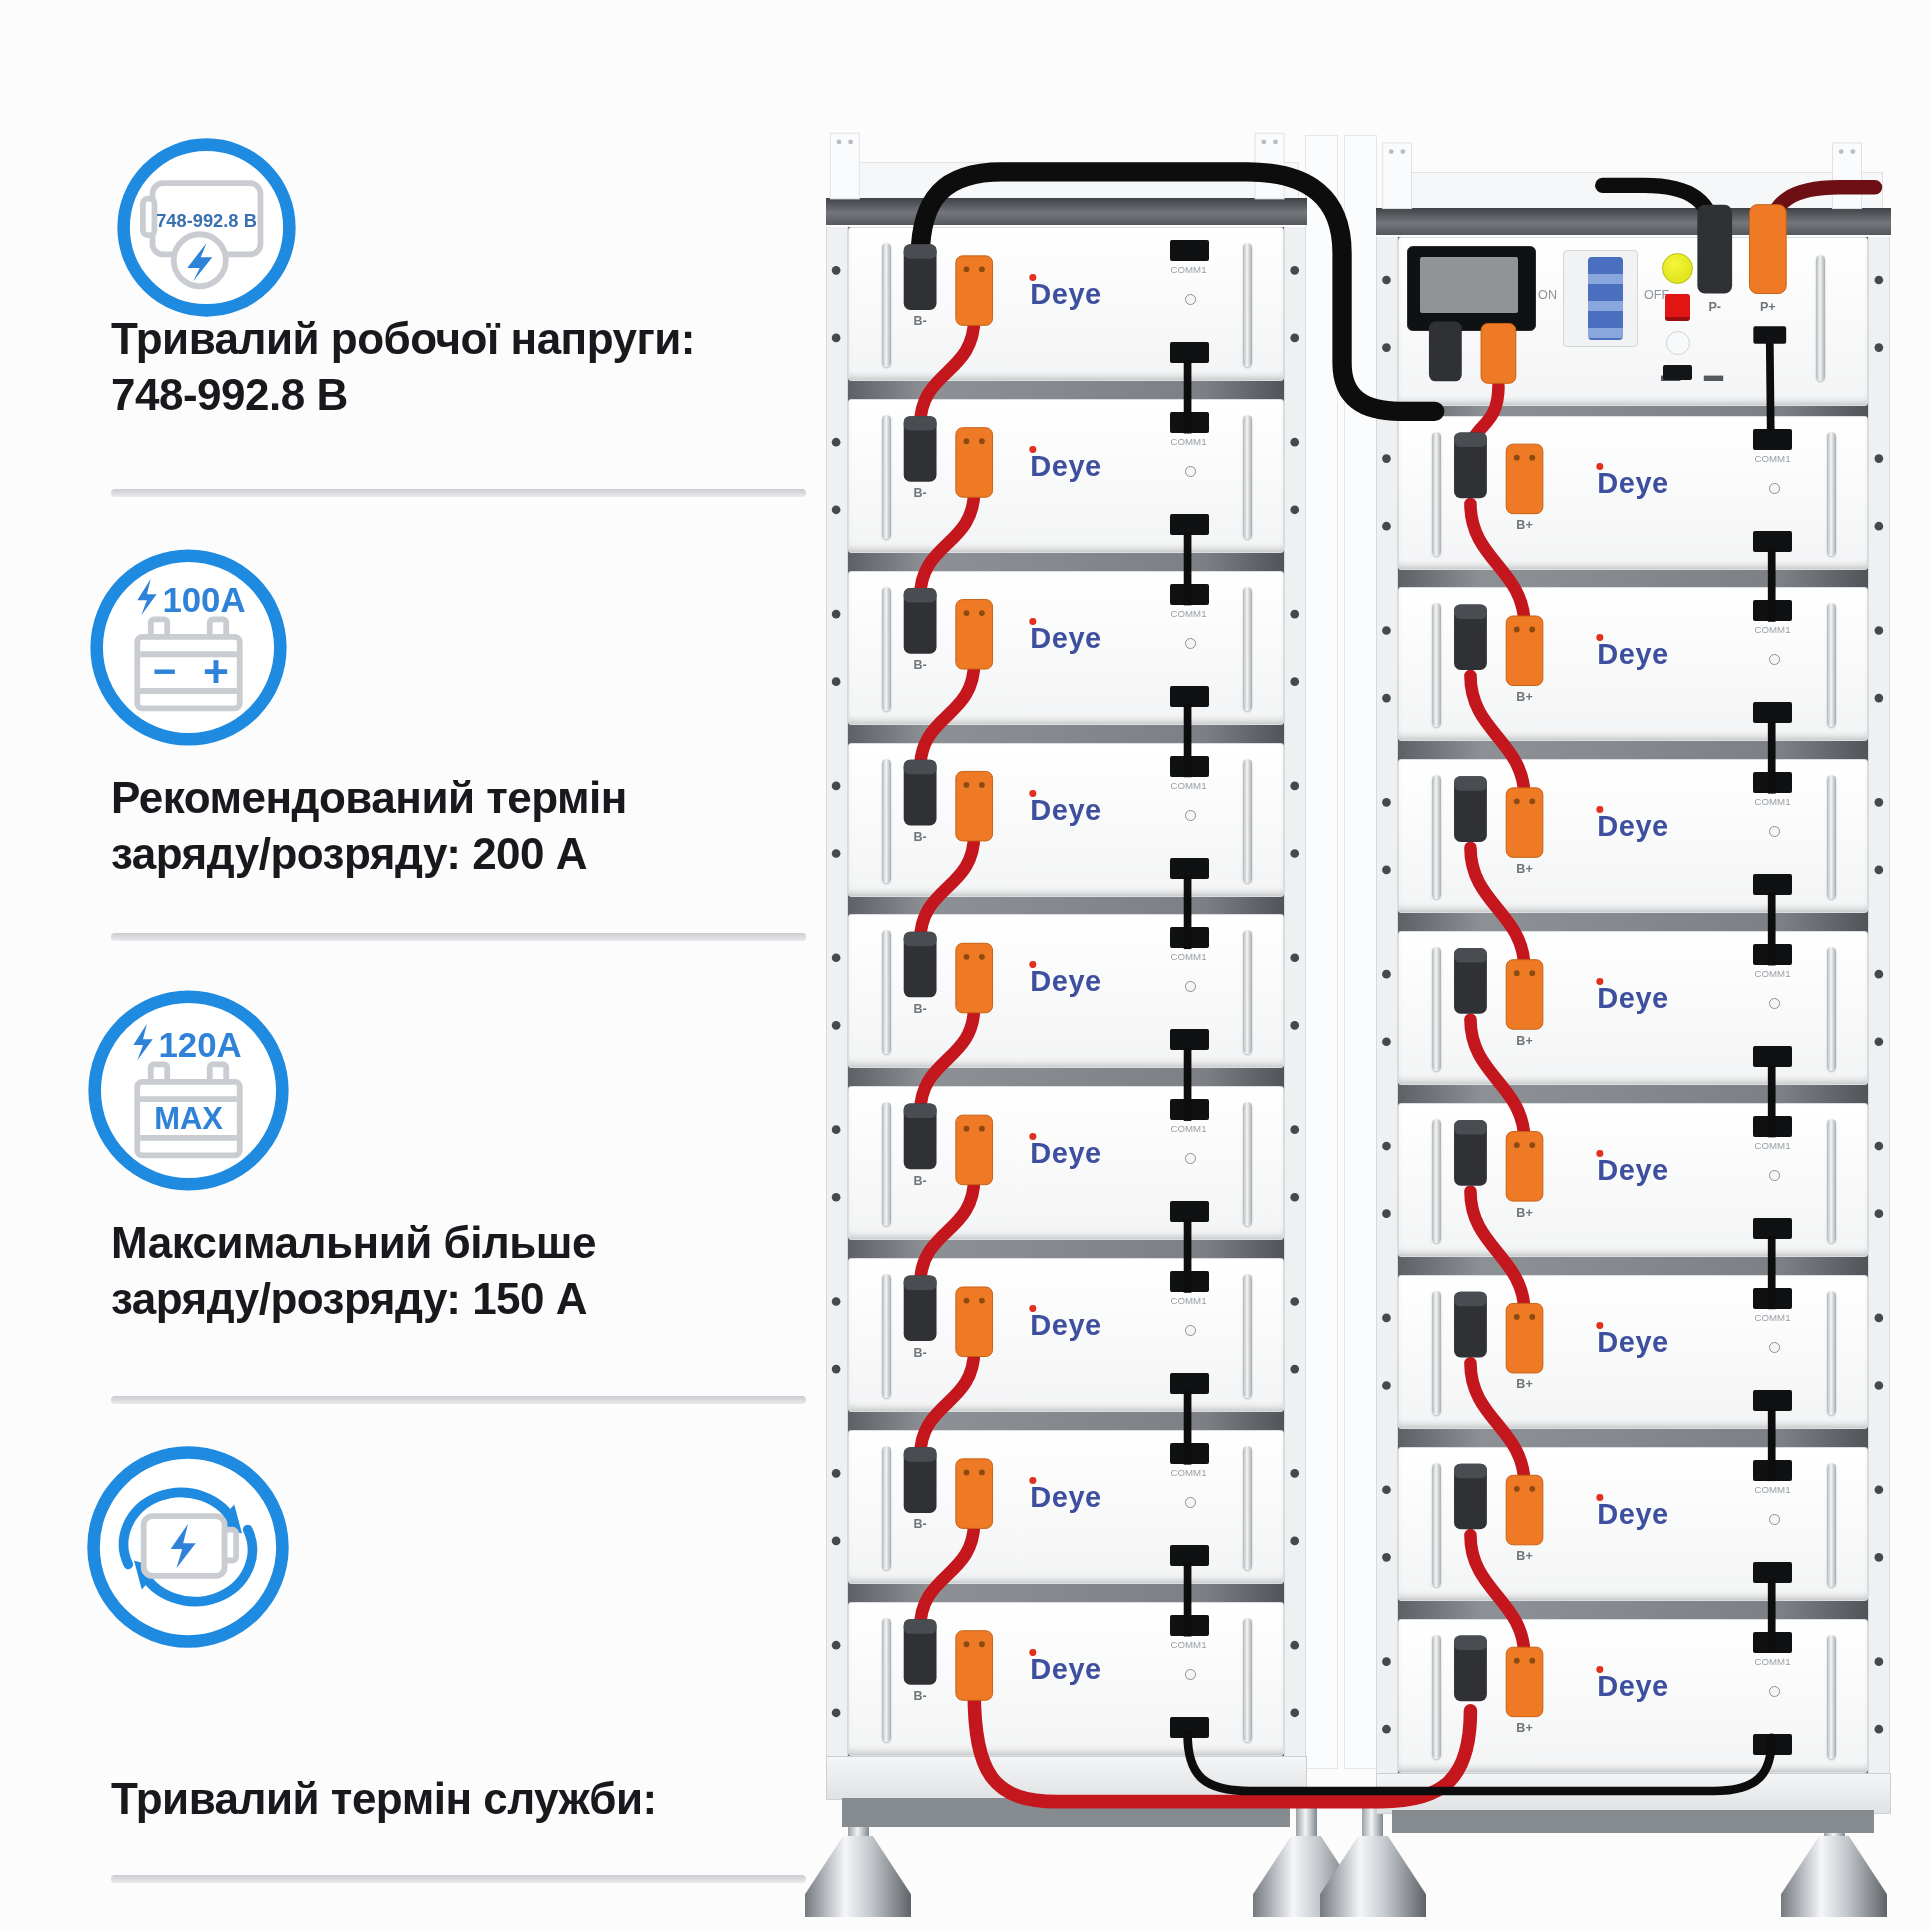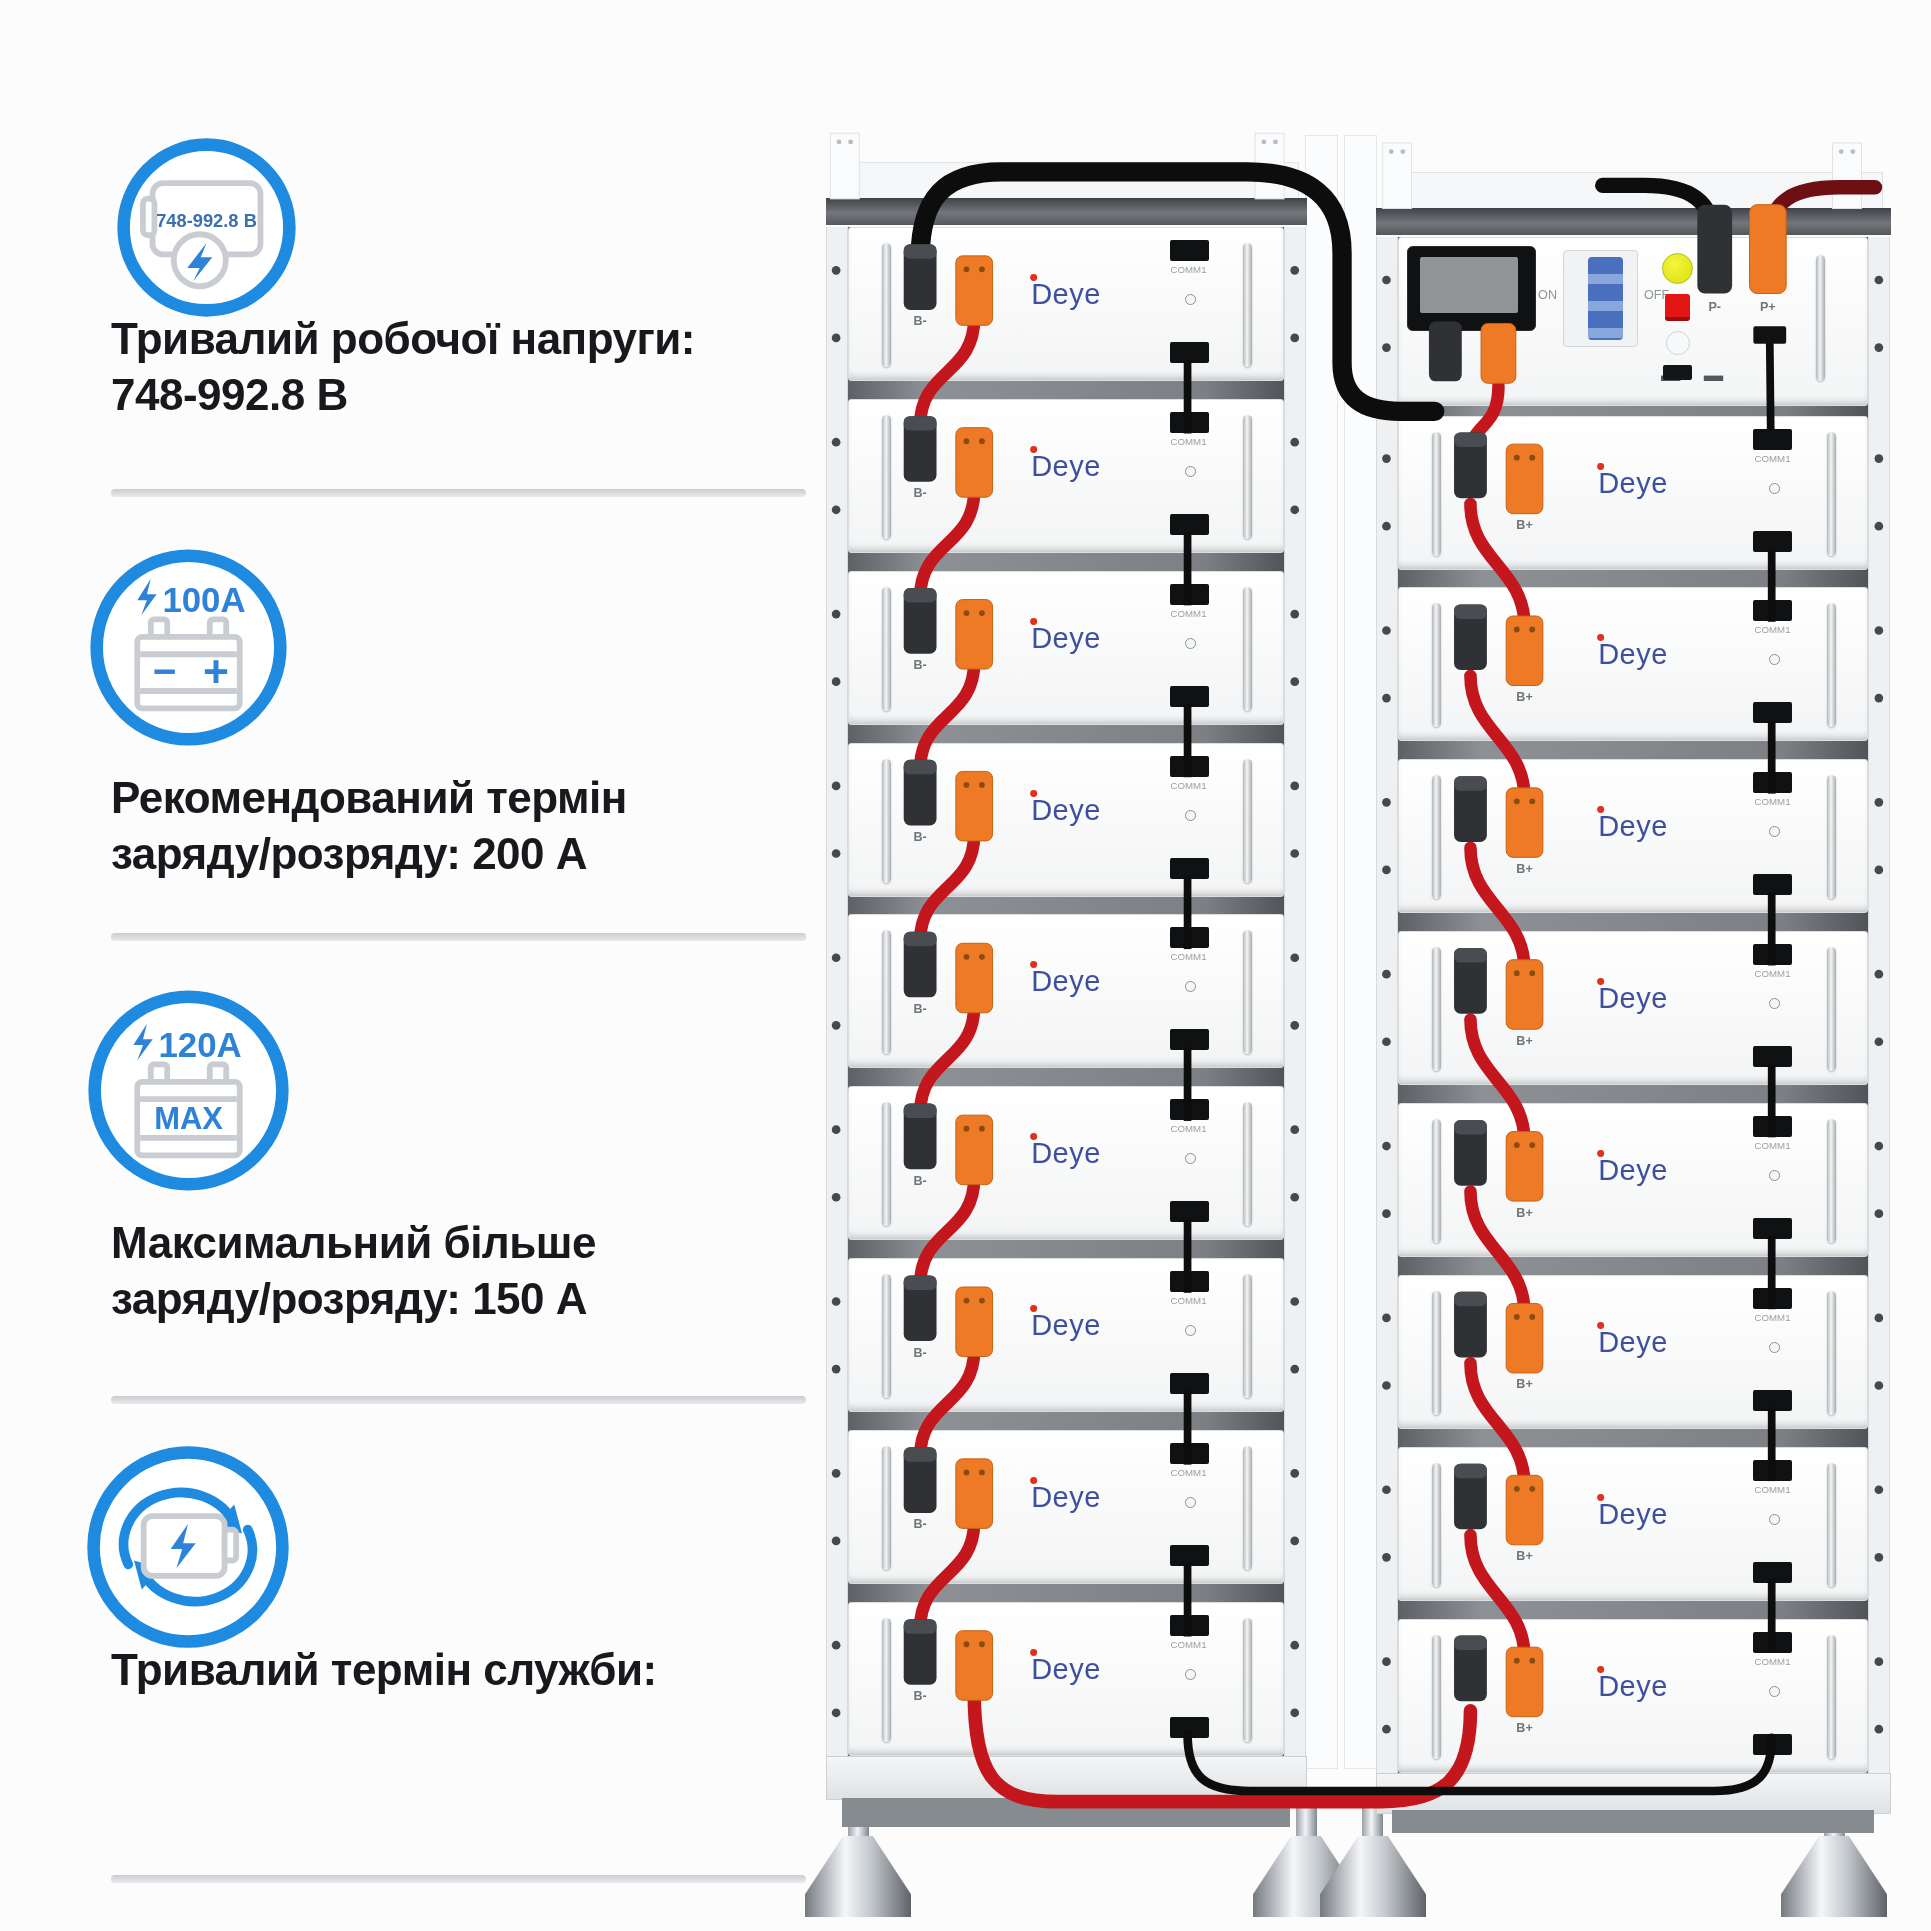--- a/index.html
+++ b/index.html
@@ -20,21 +20,21 @@
   .ic-textblue{fill:#2e82d8;font-weight:700;}
   .ic-textsmall{fill:#3a6fb0;font-weight:700;}
 
   
   .tower{position:absolute;background:linear-gradient(90deg,#5d6166,#8d9196 18%,#7c8085 82%,#515559);}
   .module{position:absolute;left:0;width:100%;background:linear-gradient(180deg,#ffffff,#f3f4f5);
     border:1px solid #dcdfe1;border-radius:2.9px;box-sizing:border-box;
     box-shadow:inset 0 1.9px 0 #fff, inset 0 -6.8px 8.7px -5.8px rgba(0,0,0,.28);}
   .handle{position:absolute;width:8.7px;background:linear-gradient(90deg,#b4b8bc,#f3f5f6 45%,#a9adb1);
     border-radius:4.8px;box-shadow:0 1px 1.9px rgba(0,0,0,.25);}
-  .logo{position:absolute;font-weight:400;font-size:29px;letter-spacing:0.5px;color:#3d4f9e;}
+  .logo{position:absolute;font-weight:700;font-size:29px;letter-spacing:0.5px;color:#3d4f9e;}
   .logo .logo-dot{position:absolute;left:-1px;top:-3.9px;width:6.8px;height:6.8px;border-radius:50%;background:#e1301e;}
   .comm-port{position:absolute;width:39px;height:21px;background:#101112;border-radius:1.9px;}
   .comm-label{position:absolute;font-size:9.7px;color:#9aa0a6;text-align:center;width:77px;}
   .led{position:absolute;width:8.7px;height:8.7px;border-radius:50%;border:1.9px solid #8d9196;background:#f4f5f6;}
   .ear{position:absolute;width:22px;background:#eff0f2;border-left:1px solid #d7dadc;
     border-right:1px solid #d7dadc;box-sizing:border-box;}
   .beam{position:absolute;background:#f6f7f8;border:1px solid #e1e3e5;box-sizing:border-box;}
   .rail{position:absolute;background:linear-gradient(180deg,#3f4347,#73777c 55%,#54585c);}
   .gap-post{position:absolute;width:33px;background:#fbfcfd;border:1px solid #e4e6e8;box-sizing:border-box;}
   .base{position:absolute;background:linear-gradient(180deg,#f4f5f6,#dfe2e4);border:1px solid #cdd0d3;box-sizing:border-box;}
@@ -123,21 +123,21 @@
   <svg class="feature-icon" style="left:82px;top:1441px" width="212" height="212" viewBox="0 0 220 220">
     <circle class="ic-circle" cx="110" cy="110" r="98" stroke-width="14"></circle>
     <path class="ic-bluestroke" d="M 48 128 A 58 52 0 1 1 158 86"></path>
     <path d="M 158 66 L 166 96 L 138 88 Z" fill="#1e8ae0"></path>
     <path class="ic-bluestroke" d="M 172 92 A 58 52 0 1 1 62 134"></path>
     <path d="M 62 154 L 54 124 L 82 132 Z" fill="#1e8ae0"></path>
     <rect class="ic-grayfill" x="64" y="78" width="84" height="62" rx="9" stroke-width="5"></rect>
     <rect class="ic-grayfill" x="148" y="92" width="12" height="32" rx="4" stroke-width="5"></rect>
     <path d="M 110 86 L 92 112 L 104 112 L 98 132 L 118 106 L 105 106 Z" fill="#2e82d8"></path>
   </svg>
-  <div class="feature-title" style="left:111px;top:1642px">
+  <div class="feature-title" style="left:111px;top:1771px">
     <div>Тривалий термін служби:</div>
   </div>
   <div class="divider" style="top:1875px"></div>
 
   <div id="rack">
       <div class="beam" style="left:832px;top:162px;width:467px;height:37px;z-index:8;position:absolute"></div>
       <div class="rail" style="left:826px;top:198px;width:481px;height:27px;z-index:8;position:absolute"></div>
       <div class="beam" style="left:1383px;top:172px;width:500px;height:37px;z-index:8;position:absolute"></div>
       <div class="rail" style="left:1376px;top:208px;width:515px;height:27px;z-index:8;position:absolute"></div>
       <div class="gap-post" style="left:1305px;top:135px;height:1634px;z-index:5;position:absolute"></div>

